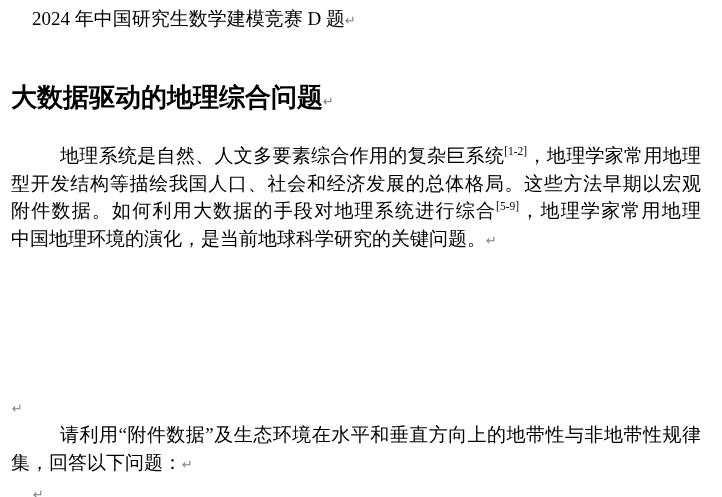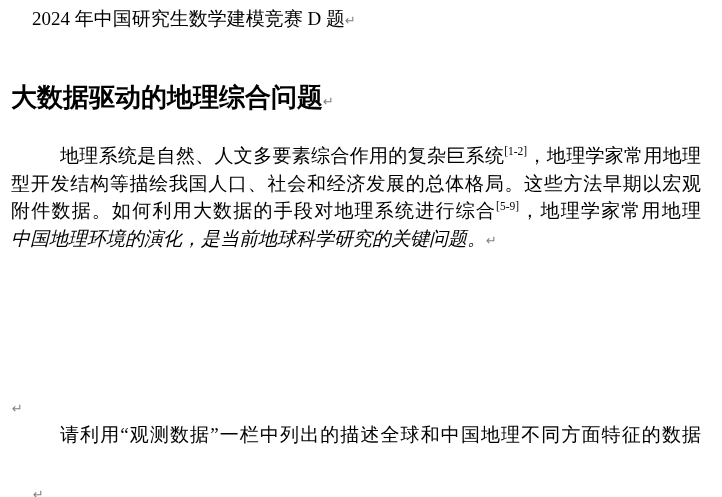--- a/index.html
+++ b/index.html
@@ -44,21 +44,21 @@
   }
   .para1 { top: 142px; }
   .para2 { top: 421px; }
   .line {
     text-align: justify;
     text-align-last: justify;
     height: 27.5px;
     overflow: visible;
   }
   .line.first { text-indent: 49px; }
-  .line.last  { text-align-last: left; font-style: italic; }
+  .line.last  { text-align-last: left; }
   sup.cite {
     font-size: 11.5px;
     line-height: 0;
     vertical-align: 7px;
     letter-spacing: 0;
   }
   .pmark {
     font-family: "DejaVu Sans", sans-serif;
     font-size: 13px;
     color: #808080;
@@ -85,18 +85,19 @@
   <div class="para para1">
     <div class="line first"><span>地理系统是自然、人文多要素综合作用的复杂巨系统</span><sup class="cite">[1-2]</sup><span>，地理学家常用地理</span></div>
     <div class="line"><span>型开发结构等描绘我国人口、社会和经济发展的总体格局。这些方法早期以宏观</span></div>
     <div class="line"><span>附件数据。如何利用大数据的手段对地理系统进行综合</span><sup class="cite">[5-9]</sup><span>，地理学家常用地理</span></div>
     <div class="line last"><span>中国地理环境的演化，是当前地球科学研究的关键问题。</span><span class="pmark">↵</span></div>
   </div>
 
   <span class="pmark-abs pmark-empty">↵</span>
 
   <div class="para para2">
-    <div class="line first"><span>请利用“观测数据”一栏中列出的描述全球和中国地理不同方面特征的数据</span></div>
+    <div class="line first"><span>请利用“附件数据”及生态环境在水平和垂直方向上的地带性与非地带性规律</span></div>
+    <div class="line last"><span>集，回答以下问题：</span><span class="pmark">↵</span></div>
   </div>
 
   <span class="pmark-abs pmark-partial">↵</span>
 
 </div>
 
 </body></html>

